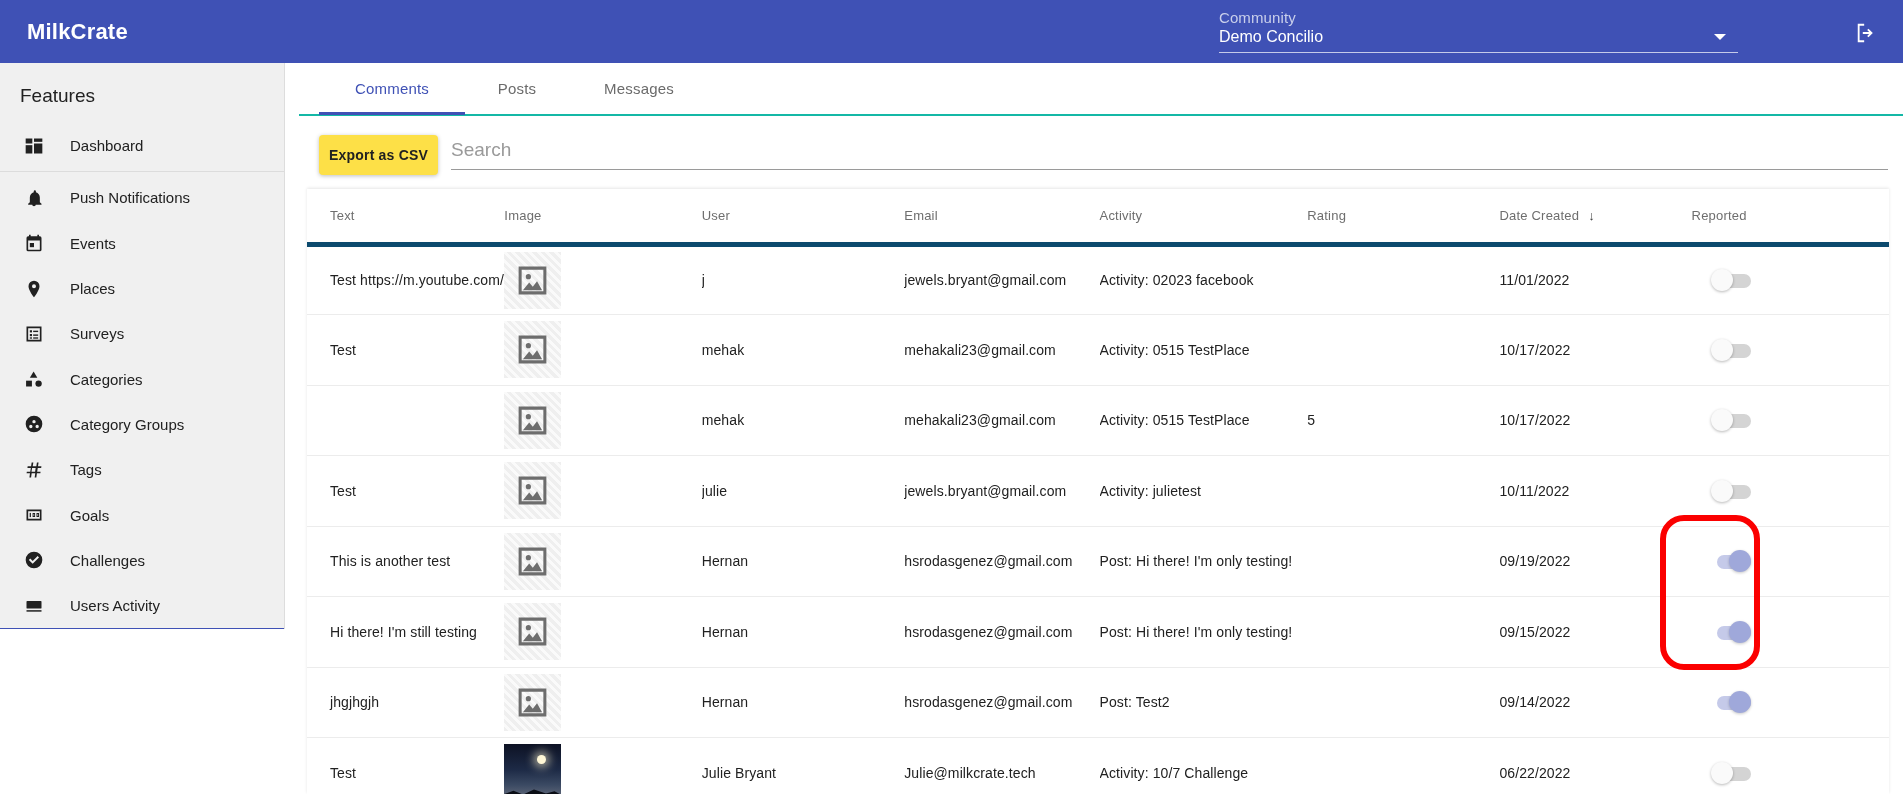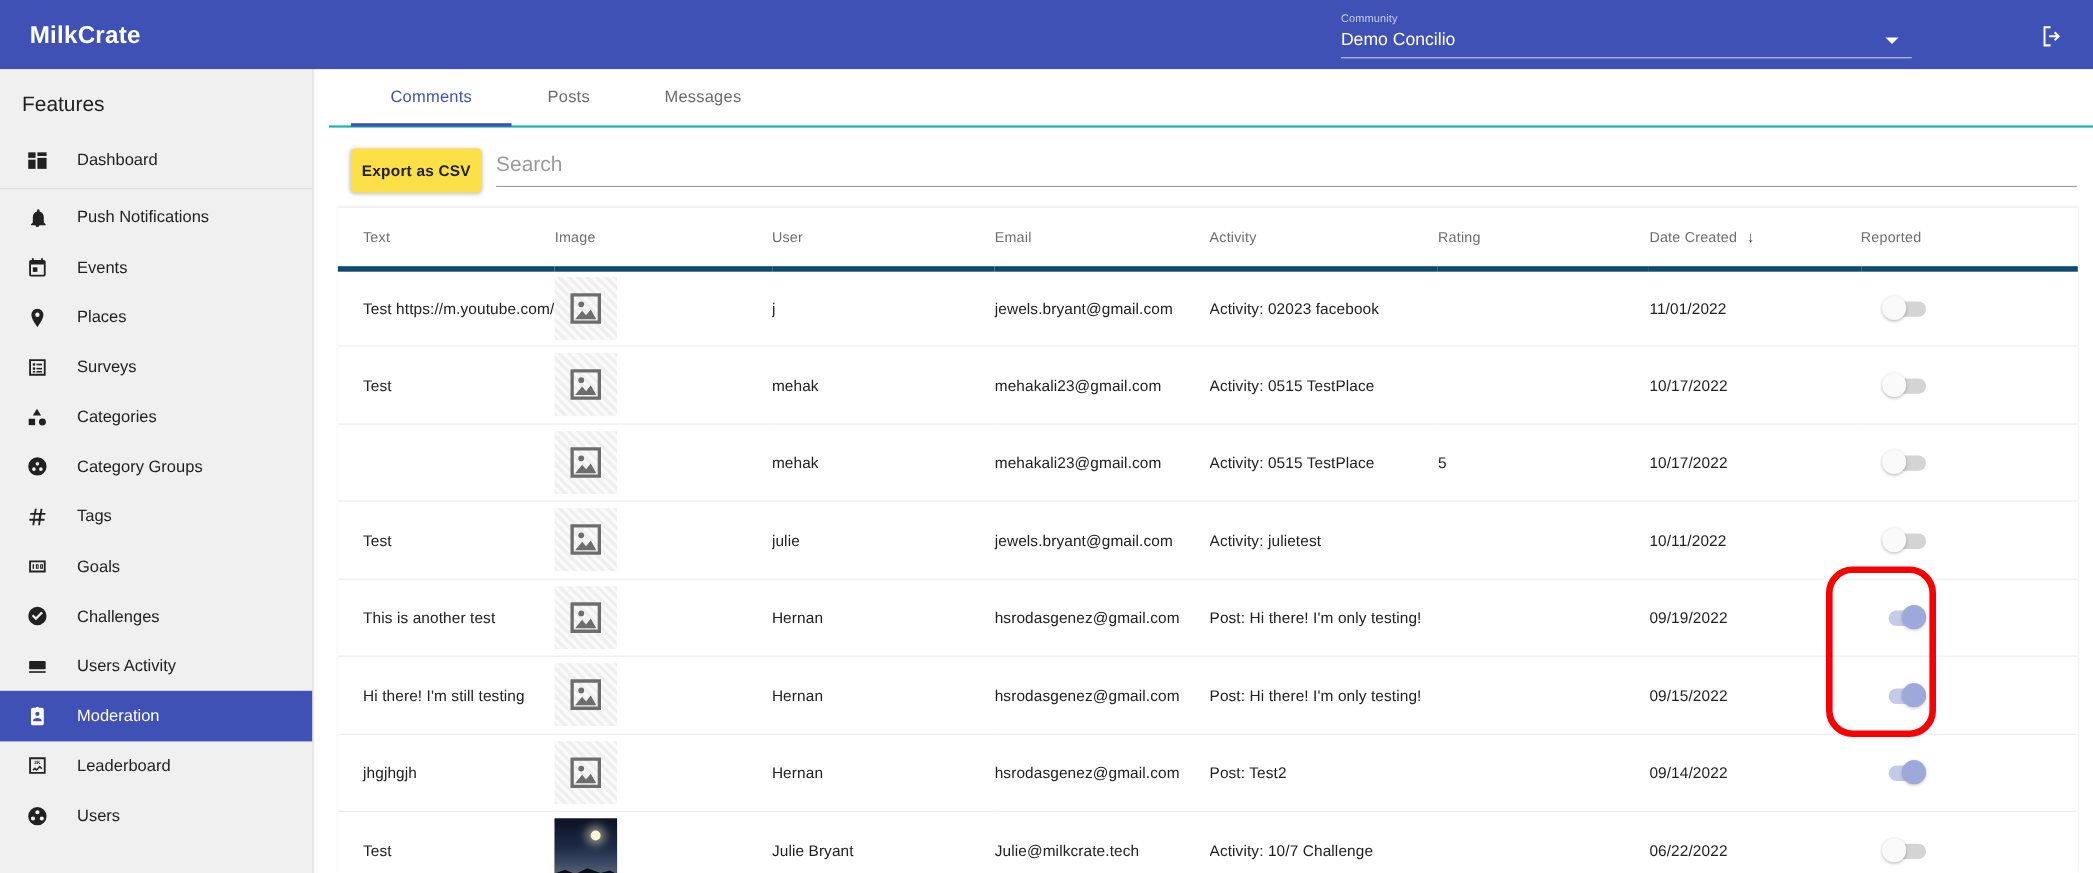--- a/index.html
+++ b/index.html
@@ -18,36 +18,36 @@
     background:#3f51b5; display:flex; align-items:center;
   }
   .brand {
     color:#fff; font-size:22px; font-weight:bold; letter-spacing:.2px;
     margin-left:27px;
   }
   .community {
     position:absolute; left:1219px; top:11px; width:519px;
   }
   .community-label {
-    font-size:10px; color:#c9cfeb; line-height:14px; letter-spacing:.1px;
+    font-size:15px; color:#c9cfeb; line-height:14px; letter-spacing:.1px;
   }
   .community-value {
     font-size:16px; color:#ffffff; line-height:24px; padding-bottom:3px;
   }
   .community-underline { height:1px; background:#c5cae9; width:100%; }
   .caret {
     position:absolute; right:12px; bottom:13px;
     width:0; height:0; border-left:6px solid transparent;
     border-right:6px solid transparent; border-top:6px solid #ffffff;
   }
   .logout { position:absolute; left:1853px; top:22px; width:26px; height:22px; }
 
   
   .sidebar {
-    position:absolute; left:0; top:63px; width:285px; height:731px;
+    position:absolute; left:0; top:63px; width:285px; height:566px;
     background:#f0f0f0; border-right:1px solid #dddddd;
     overflow:hidden;
   }
   .sidebar-title {
     font-size:19px; color:#212121; padding:22px 0 16px 20px; font-weight:400;
   }
   .nav-item {
     display:flex; align-items:center; height:45.3px; padding-left:22px;
     color:#212121; font-size:15px; cursor:pointer; user-select:none;
   }

